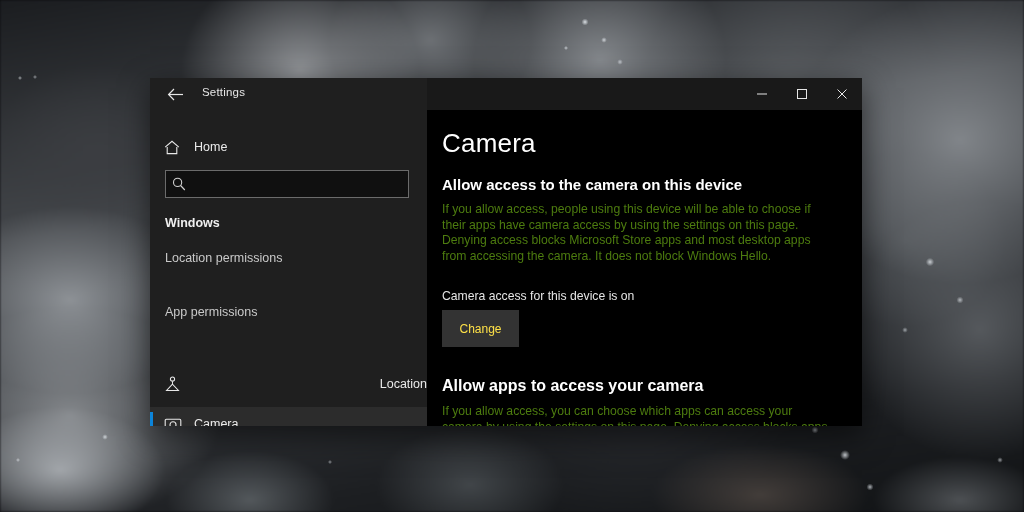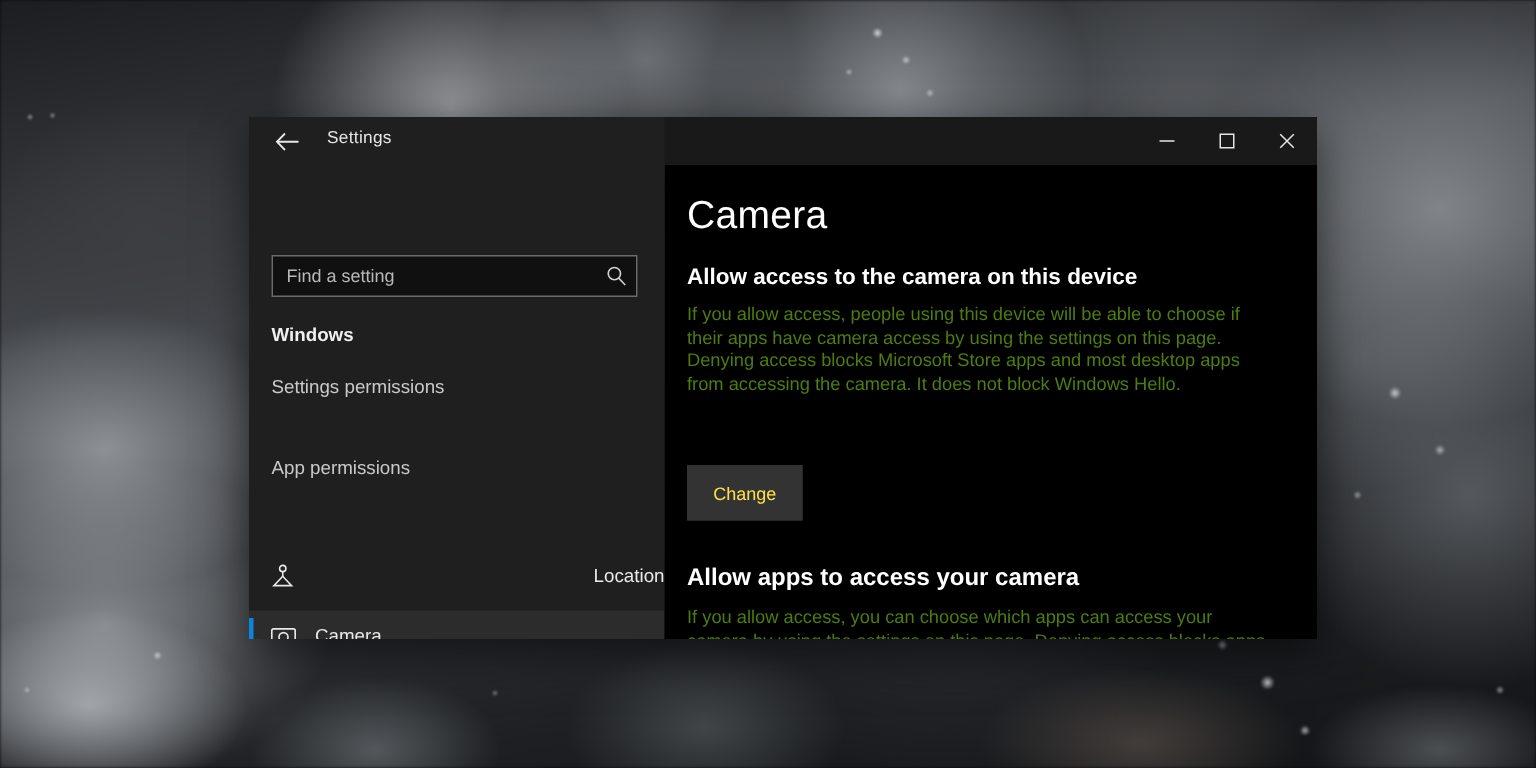--- a/index.html
+++ b/index.html
@@ -59,21 +59,20 @@
     filter: blur(.6px);
   }
 
   
   .window {
     position: absolute;
     left: 150px; top: 78px;
     width: 712px; height: 348px;
     overflow: hidden;
     box-shadow: 0 10px 28px rgba(0,0,0,.55);
-    margin-left: 16px;
   }
 
   .titlebar {
     position: absolute; top: 0; left: 0;
     width: 712px; height: 32px;
     background: #191919;
   }
   .titlebar .left-pane-bg {
     position: absolute; left: 0; top: 0; width: 277px; height: 32px;
     background: #1f1f1f;
@@ -231,34 +230,42 @@
         <div class="wc close">
           <svg width="12" height="12" viewBox="0 0 12 12">
             <path d="M1.5 1.5 L10.5 10.5 M10.5 1.5 L1.5 10.5" stroke="#e6e6e6" stroke-width="1"></path>
           </svg>
         </div>
       </div>
     </div>
 
     <div class="sidebar">
 
+      <div class="nav-row home-row">
+        <span class="nav-icon">
+          <svg width="16" height="15" viewBox="0 0 16 15" fill="none">
+            <path d="M1.2 7.2 L8 1.3 L14.8 7.2" stroke="#e8e8e8" stroke-width="1.1" fill="none"></path>
+            <path d="M3.2 7 V13.6 H12.8 V7" stroke="#e8e8e8" stroke-width="1.1" fill="none"></path>
+          </svg>
+        </span>
+        <span class="nav-label">Home</span>
+      </div>
 
       <div class="search-box">
-        <input type="text" placeholder="Find a setting" style="">
         <span class="search-icon">
           <svg width="14" height="14" viewBox="0 0 14 14" fill="none">
             <circle cx="5.6" cy="5.4" r="4.1" stroke="#d2d2d2" stroke-width="1.1" fill="none"></circle>
             <path d="M8.6 8.5 L12.8 13" stroke="#d2d2d2" stroke-width="1.1"></path>
           </svg>
         </span>
       </div>
 
       <div class="group-header" style="top:106px;">Windows</div>
 
-      <div class="sub-item" style="top:141px;">Settings permissions</div>
+      <div class="sub-item" style="top:141px;">Location permissions</div>
 
       <div class="sub-item" style="top:195px;">App permissions</div>
 
       <div class="nav-row" style="top:257px;justify-content:space-between;">
         <span class="nav-icon">
           <svg width="17" height="16" viewBox="0 0 17 16" fill="none">
             <circle cx="8.5" cy="3" r="2.1" stroke="#e8e8e8" stroke-width="1.05" fill="none"></circle>
             <path d="M8.5 5.3 V8.2" stroke="#e8e8e8" stroke-width="1.05"></path>
             <path d="M8.5 8.2 L2.6 14.4 H14.4 Z" stroke="#e8e8e8" stroke-width="1.05" fill="none"></path>
           </svg>
@@ -282,20 +289,21 @@
     </div>
 
     <div class="content">
 
       <div class="page-title">Camera</div>
 
       <div class="section-title" style="top:66px;">Allow access to the camera on this device</div>
 
       <div class="body-text" style="top:92px;">If you allow access, people using this device will be able to choose if their apps have camera access by using the settings on this page. Denying access blocks Microsoft Store apps and most desktop apps from accessing the camera. It does not block Windows Hello.</div>
 
+      <div class="status-line" style="top:179px;">Camera access for this device is on</div>
 
       <button class="btn-change" style="top:200px;">Change</button>
 
       <div class="section-title" style="top:267px; font-size:16px;">Allow apps to access your camera</div>
 
       <div class="body-text" style="top:294px;">If you allow access, you can choose which apps can access your camera by using the settings on this page. Denying access blocks apps from</div>
     </div>
 
   </div>
 </div>

